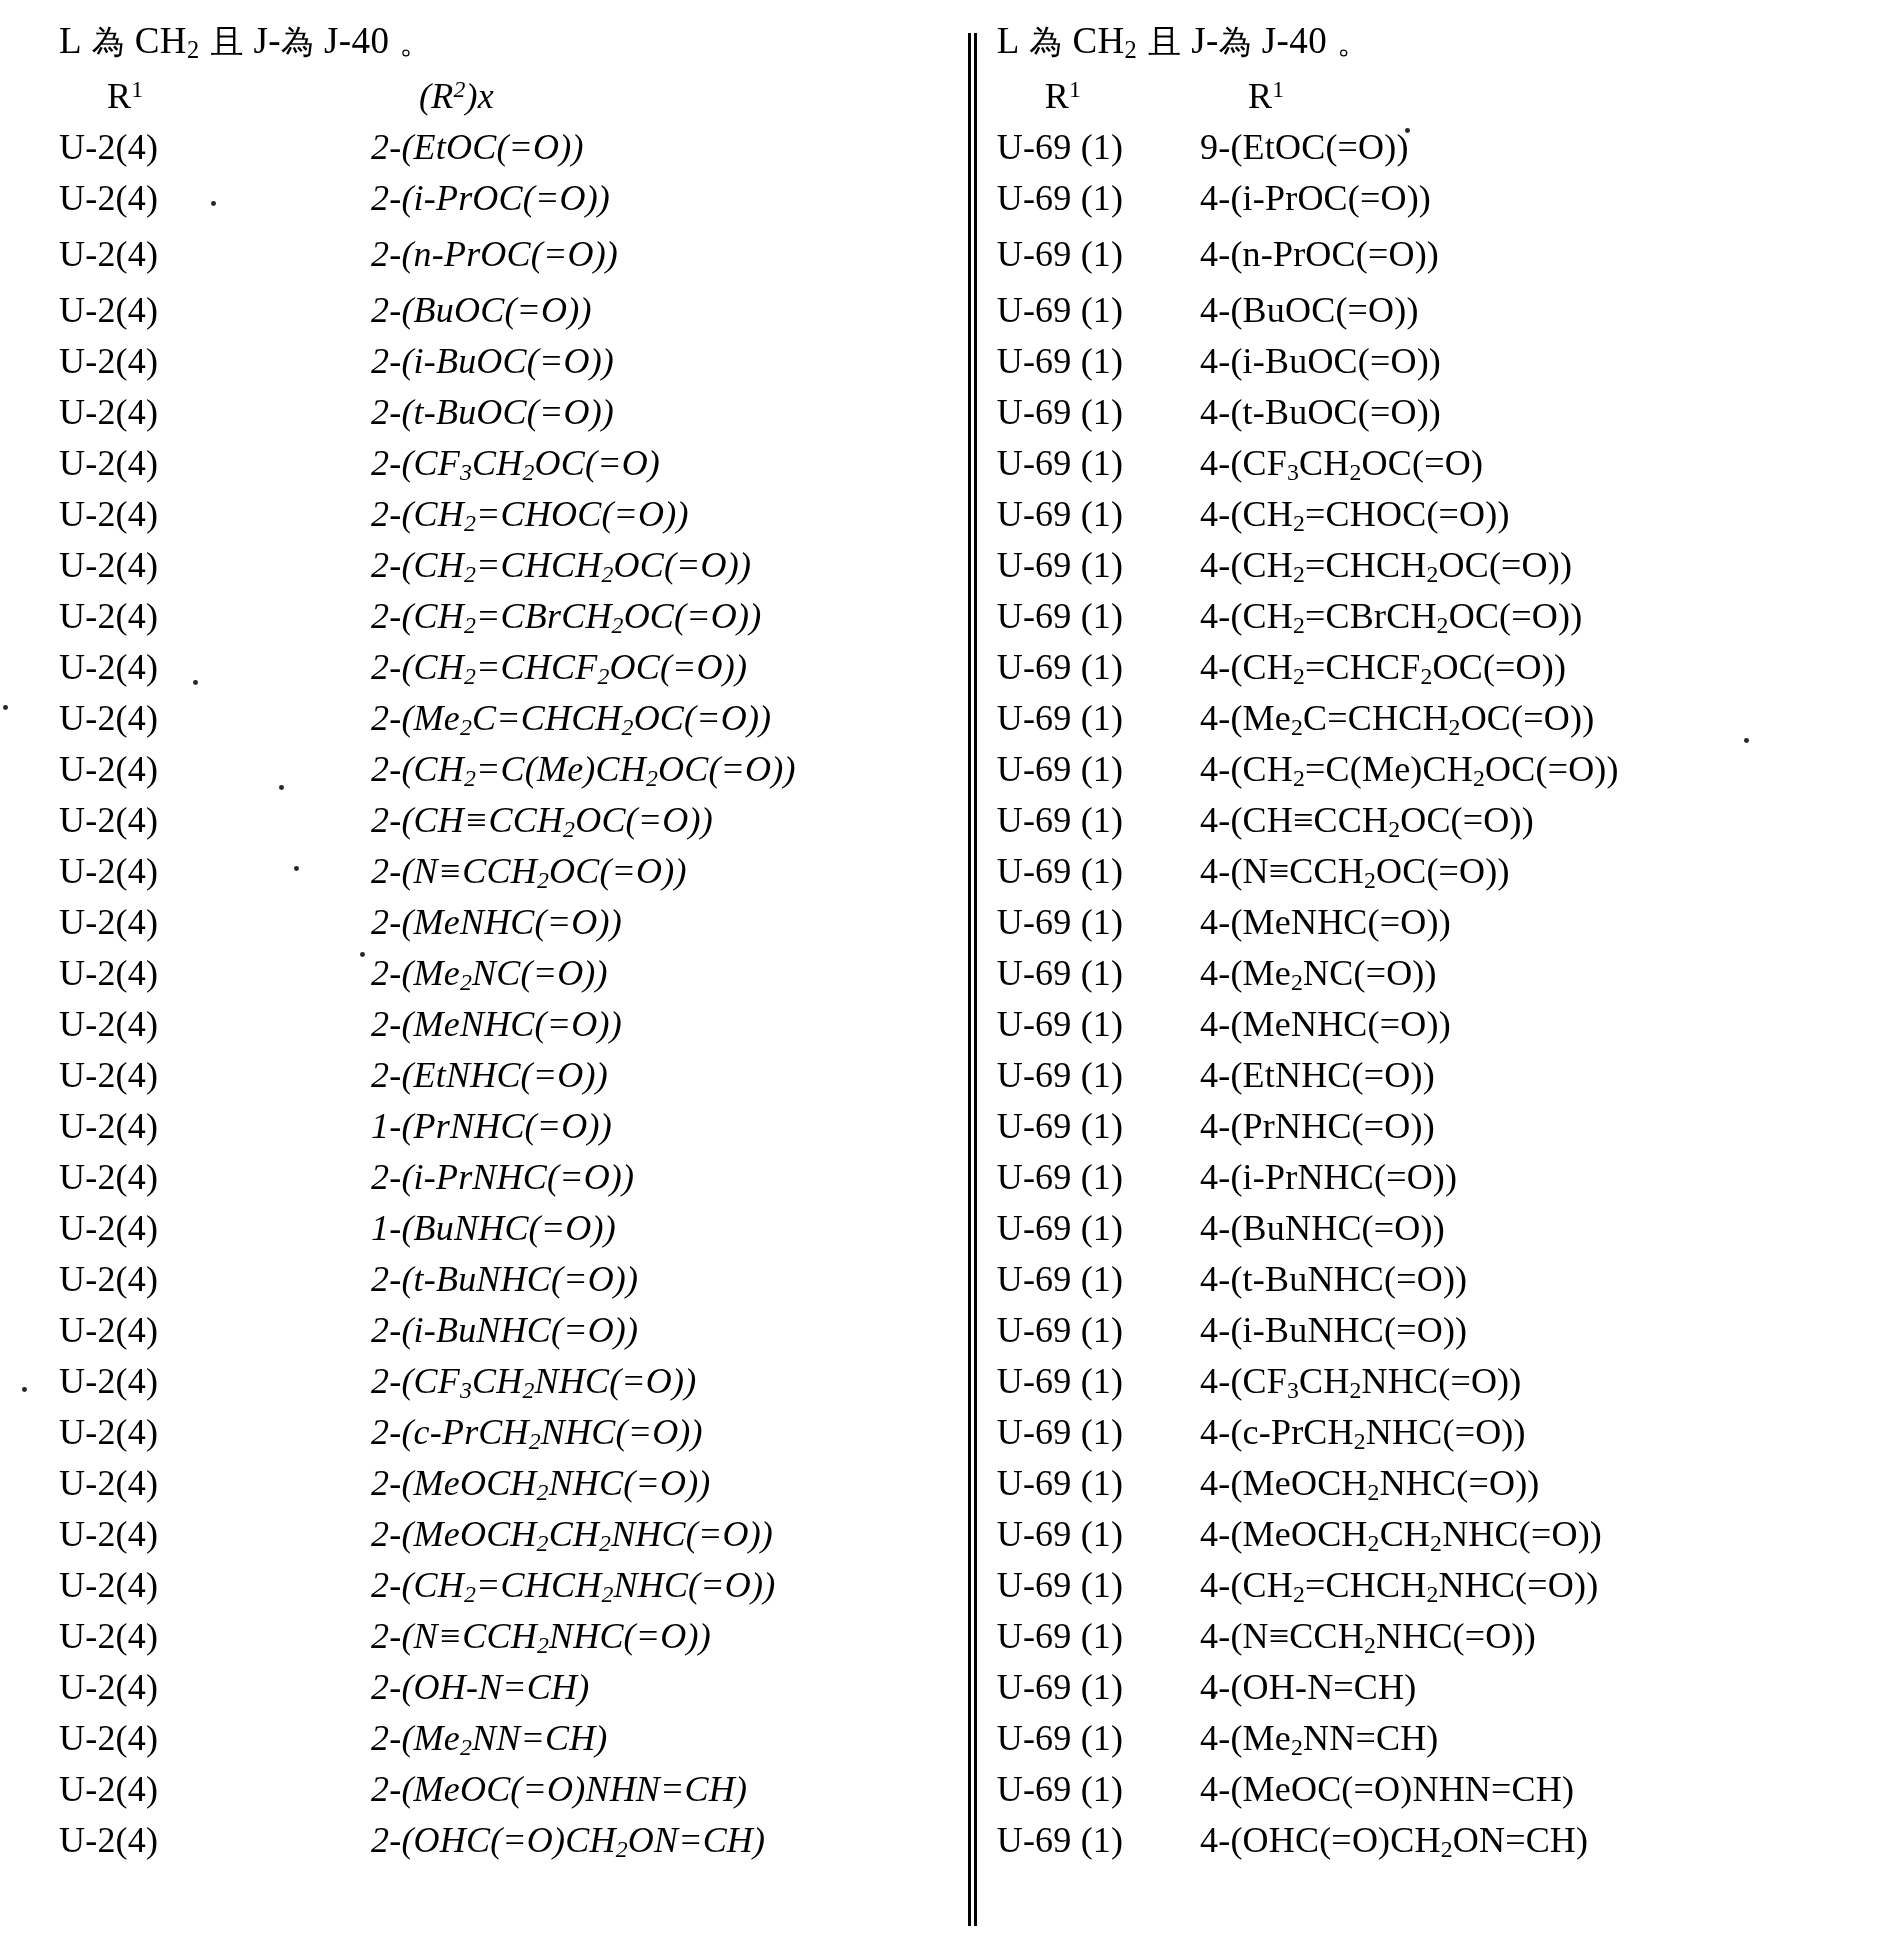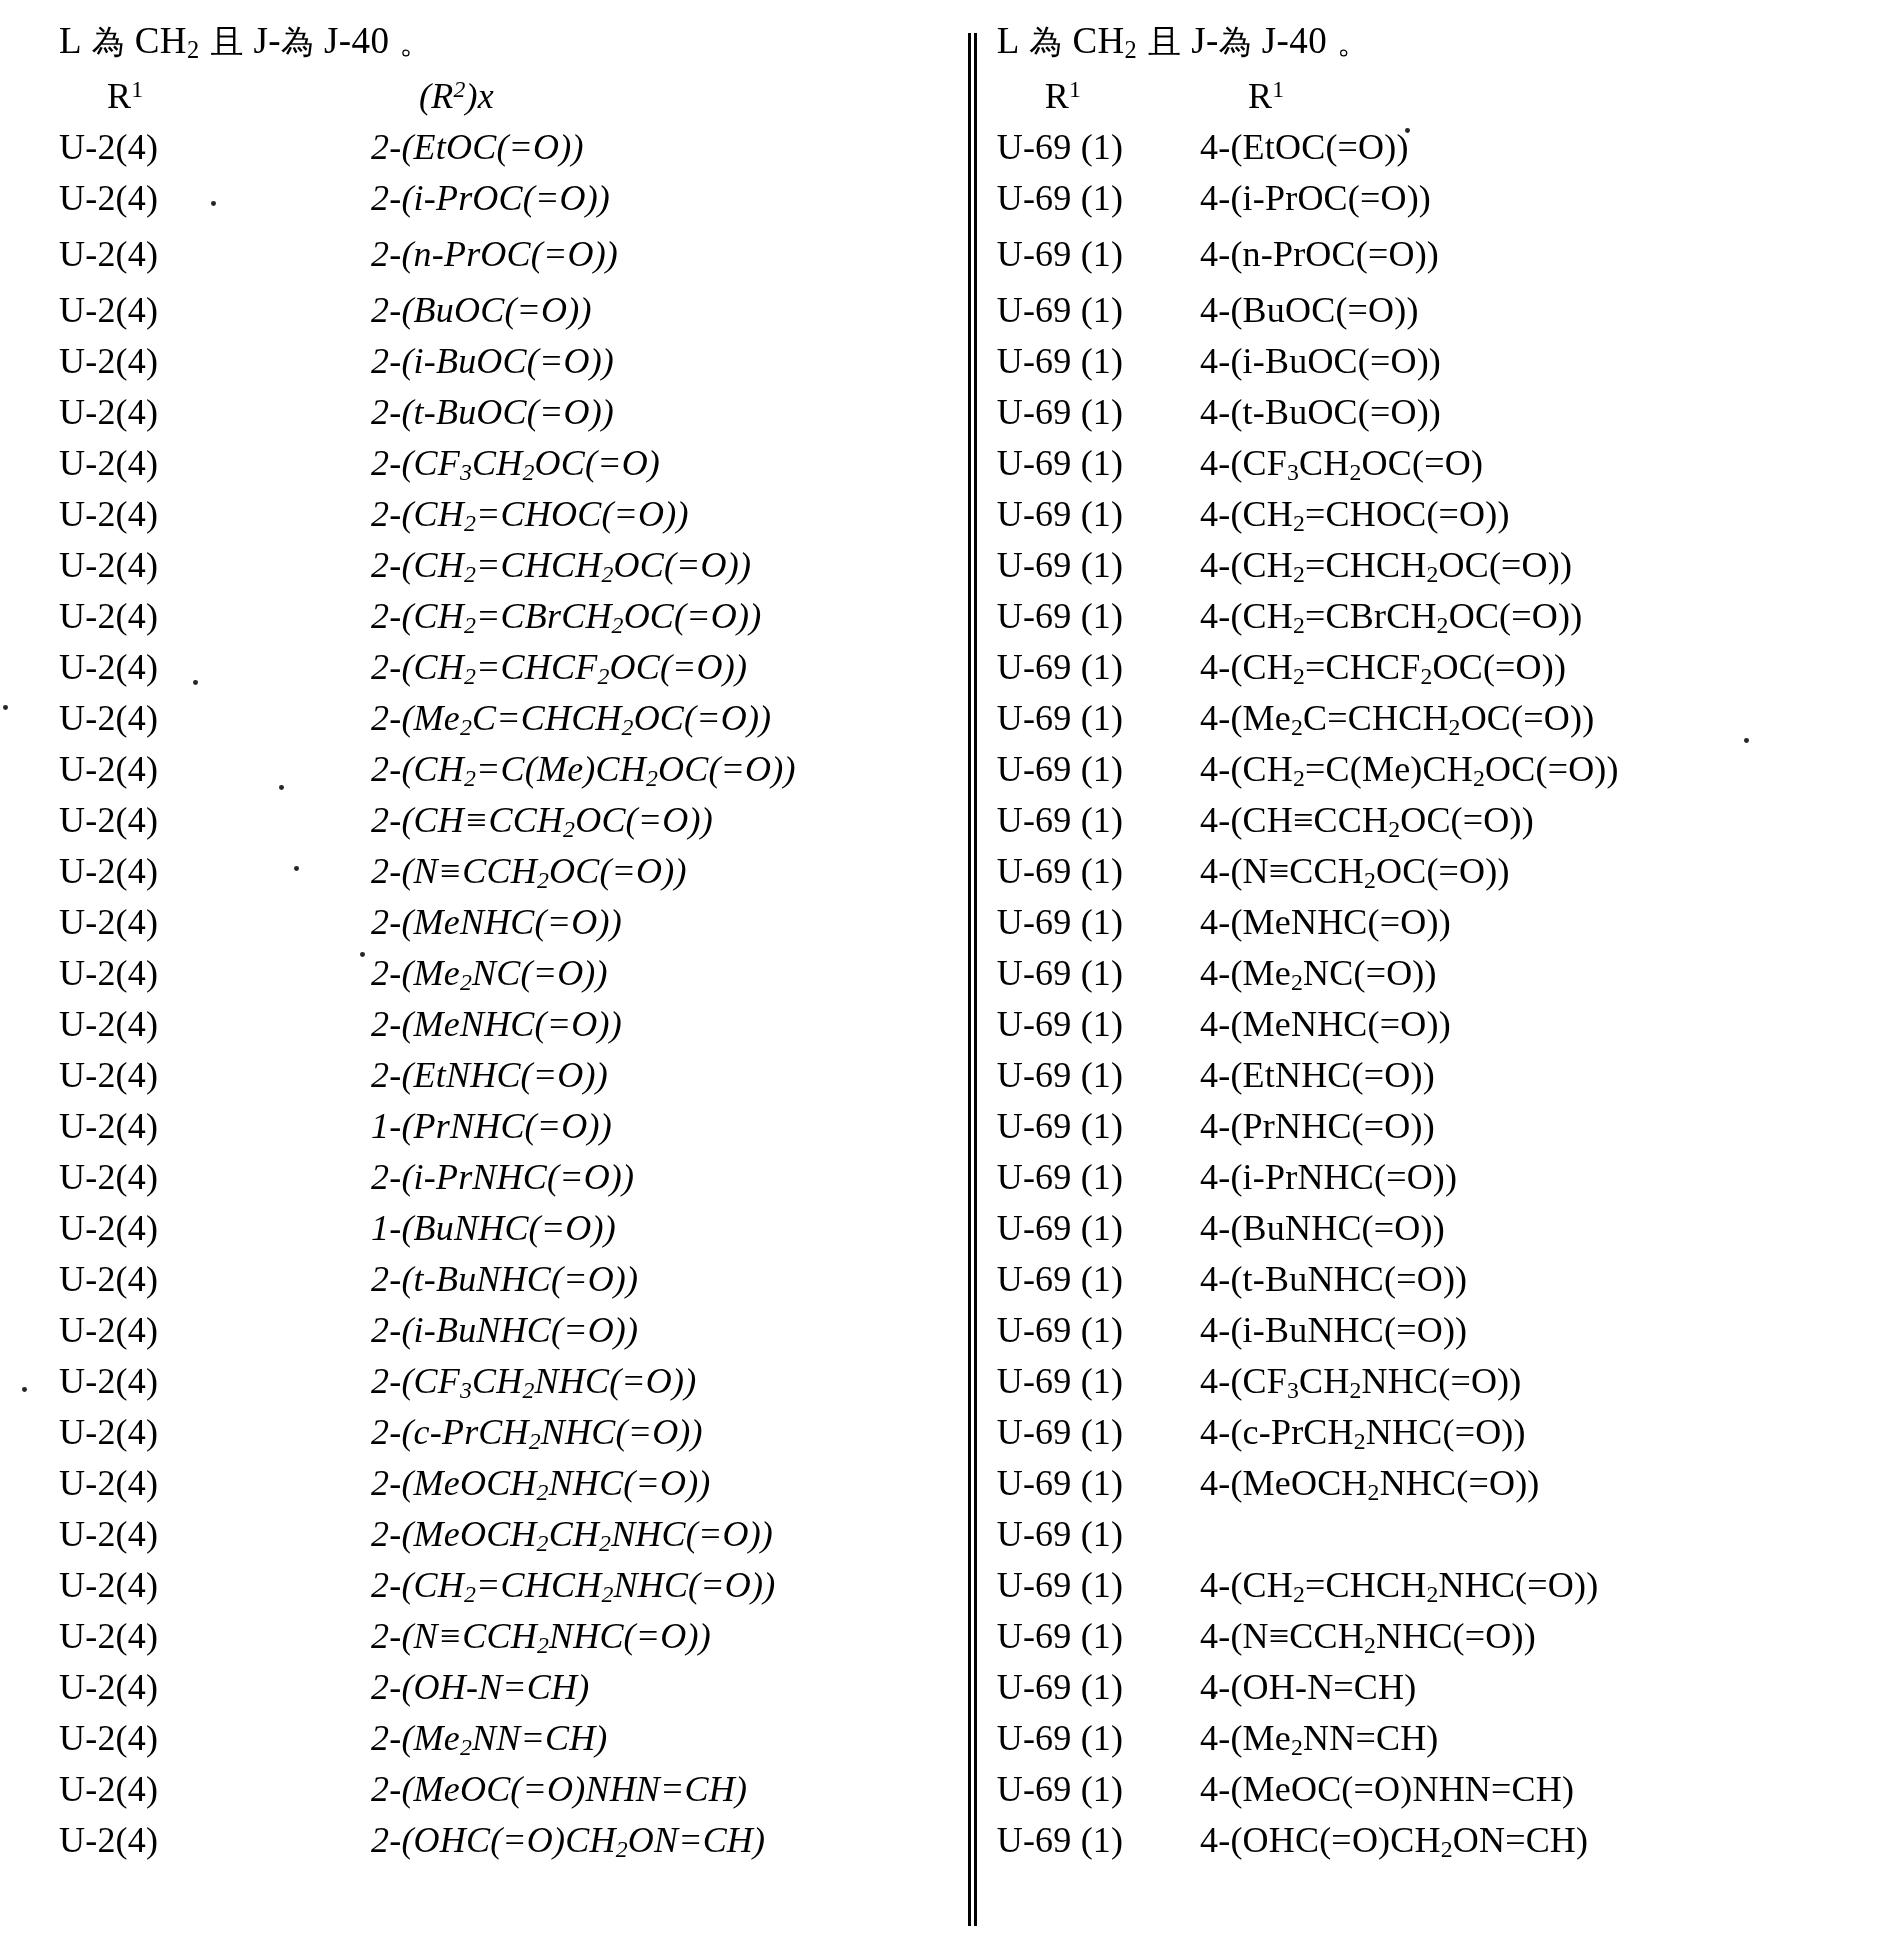--- a/index.html
+++ b/index.html
@@ -290,21 +290,21 @@
       <div class="caption">
         <span>L&nbsp;</span><span class="cjk">為</span><span>&nbsp;CH<sub>2</sub></span><span class="cjk">&nbsp;且</span><span>&nbsp;J-</span><span class="cjk">為</span><span>&nbsp;J-40&nbsp;</span><span class="cjk">。</span>
       </div>
       <div class="rows" id="right-rows">
           <div class="row">
             <div class="cell head c1">R<sup>1</sup></div>
             <div class="cell head c2">R<sup>1</sup></div>
           </div>
           <div class="row">
             <div class="cell c1">U-69 (1)</div>
-            <div class="cell c2">4-(EtOC(=O))</div>
+            <div class="cell c2">9-(EtOC(=O))</div>
           </div>
           <div class="row gap-md">
             <div class="cell c1">U-69 (1)</div>
             <div class="cell c2">4-(i-PrOC(=O))</div>
           </div>
           <div class="row gap-md">
             <div class="cell c1">U-69 (1)</div>
             <div class="cell c2">4-(n-PrOC(=O))</div>
           </div>
           <div class="row">
@@ -398,20 +398,21 @@
           <div class="row">
             <div class="cell c1">U-69 (1)</div>
             <div class="cell c2">4-(c-PrCH<sub>2</sub>NHC(=O))</div>
           </div>
           <div class="row">
             <div class="cell c1">U-69 (1)</div>
             <div class="cell c2">4-(MeOCH<sub>2</sub>NHC(=O))</div>
           </div>
           <div class="row">
             <div class="cell c1">U-69 (1)</div>
+            <div class="cell c2">4-(MeOCH<sub>2</sub>CH<sub>2</sub>NHC(=O))</div>
           </div>
           <div class="row">
             <div class="cell c1">U-69 (1)</div>
             <div class="cell c2">4-(CH<sub>2</sub>=CHCH<sub>2</sub>NHC(=O))</div>
           </div>
           <div class="row">
             <div class="cell c1">U-69 (1)</div>
             <div class="cell c2">4-(N≡CCH<sub>2</sub>NHC(=O))</div>
           </div>
           <div class="row">

